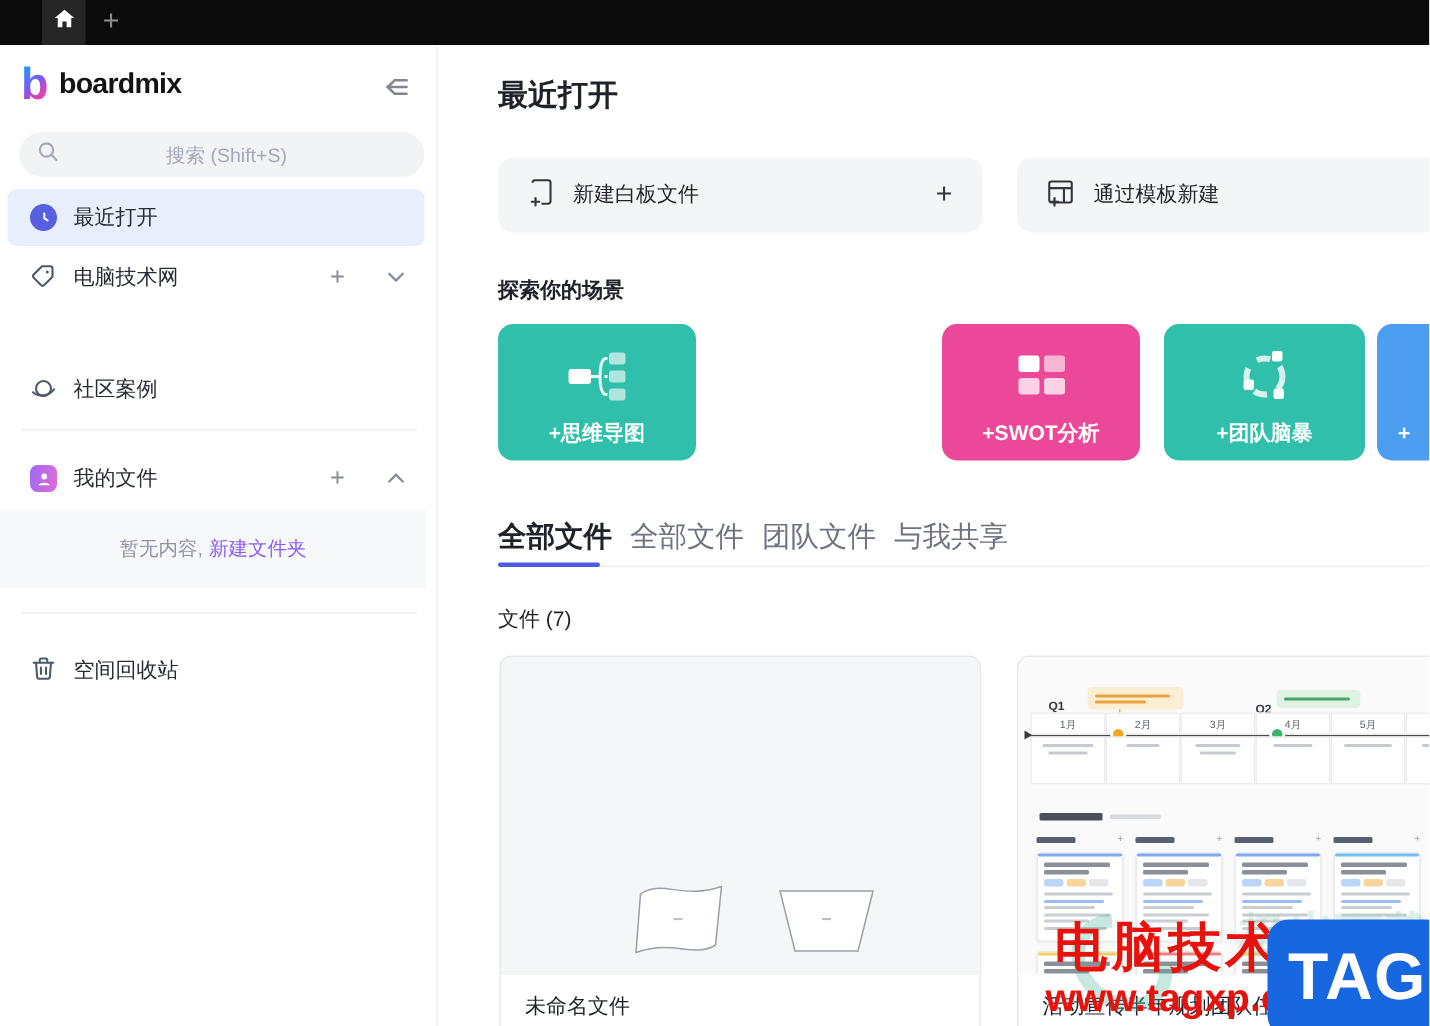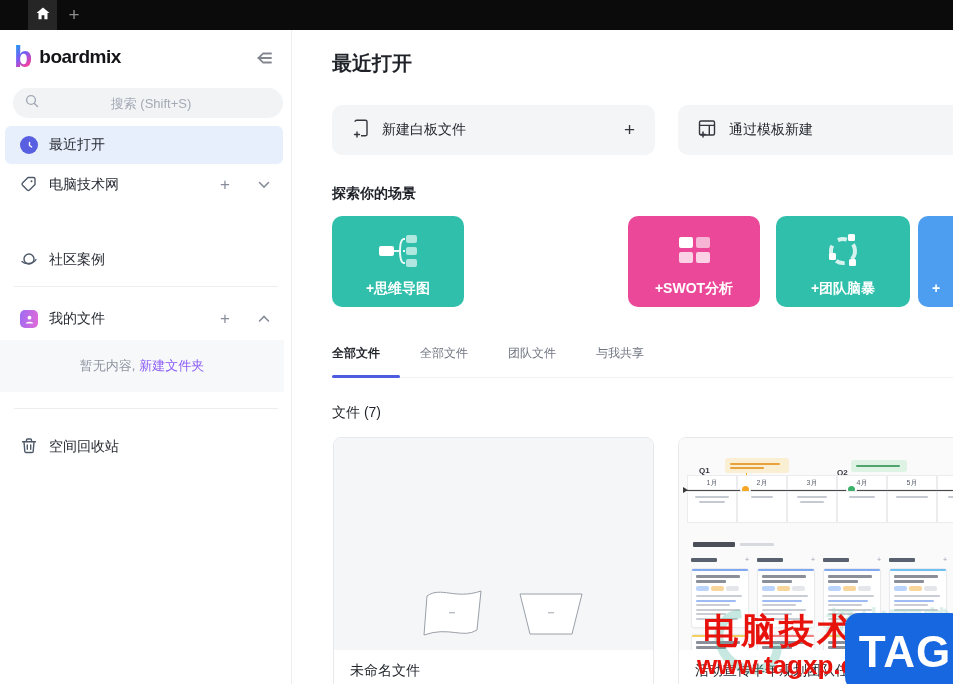--- a/index.html
+++ b/index.html
@@ -35,21 +35,21 @@
   
   .main-title { position:absolute; left:332px; top:50px; font-size:20px; font-weight:700; color:#1F2329; }
   .create-btn { position:absolute; top:105px; height:50px; background:#F4F5F7; border-radius:10px; display:flex; align-items:center; padding:0 20px; gap:12px; font-size:14px; color:#1F2329; cursor:pointer; }
   .create-btn .plus-right { margin-left:auto; font-size:19px; color:#33363d; font-weight:300; }
   .explore-heading { position:absolute; left:332px; top:185px; font-size:14px; font-weight:600; color:#1F2329; }
   .scene-card { position:absolute; top:216px; height:91px; border-radius:10px; cursor:pointer; overflow:hidden; }
   .scene-card .icon-area { position:absolute; left:0; right:0; top:16px; display:flex; justify-content:center; }
   .scene-card .scene-label { position:absolute; left:0; right:0; top:64px; text-align:center; color:#fff; font-size:14px; font-weight:700; }
   .scene-card.cut .scene-label { text-align:left; padding-left:14px; }
 
-  .tab-item { position:absolute; top:345px; font-size:12px; color:#6E7480; cursor:pointer; }
+  .tab-item { position:absolute; top:345px; font-size:19px; color:#6E7480; cursor:pointer; }
   .tab-item.active { color:#1F2329; font-weight:700; }
   .tabs-rule { position:absolute; left:332px; top:377px; width:621px; height:1px; background:#F0F1F3; }
   .tab-underline { position:absolute; left:332px; top:375px; width:68px; height:3px; border-radius:2px; background:#4C5BE0; }
   .files-heading { position:absolute; left:332px; top:404px; font-size:14px; color:#1F2329; }
 
   .file-card { position:absolute; top:437px; height:262px; background:#fff; border:1px solid #E6E8EC; border-radius:8px; cursor:pointer; overflow:hidden; }
   .file-card .preview { position:absolute; left:0; top:0; right:0; height:212px; overflow:hidden; }
   .file-card .fname { position:absolute; left:16px; top:224px; font-size:14px; color:#1F2329; white-space:nowrap; }
   #file-card-1 .preview { background:#F5F6F8; }
   #file-card-2 .preview { background:#FAFAFB; }

